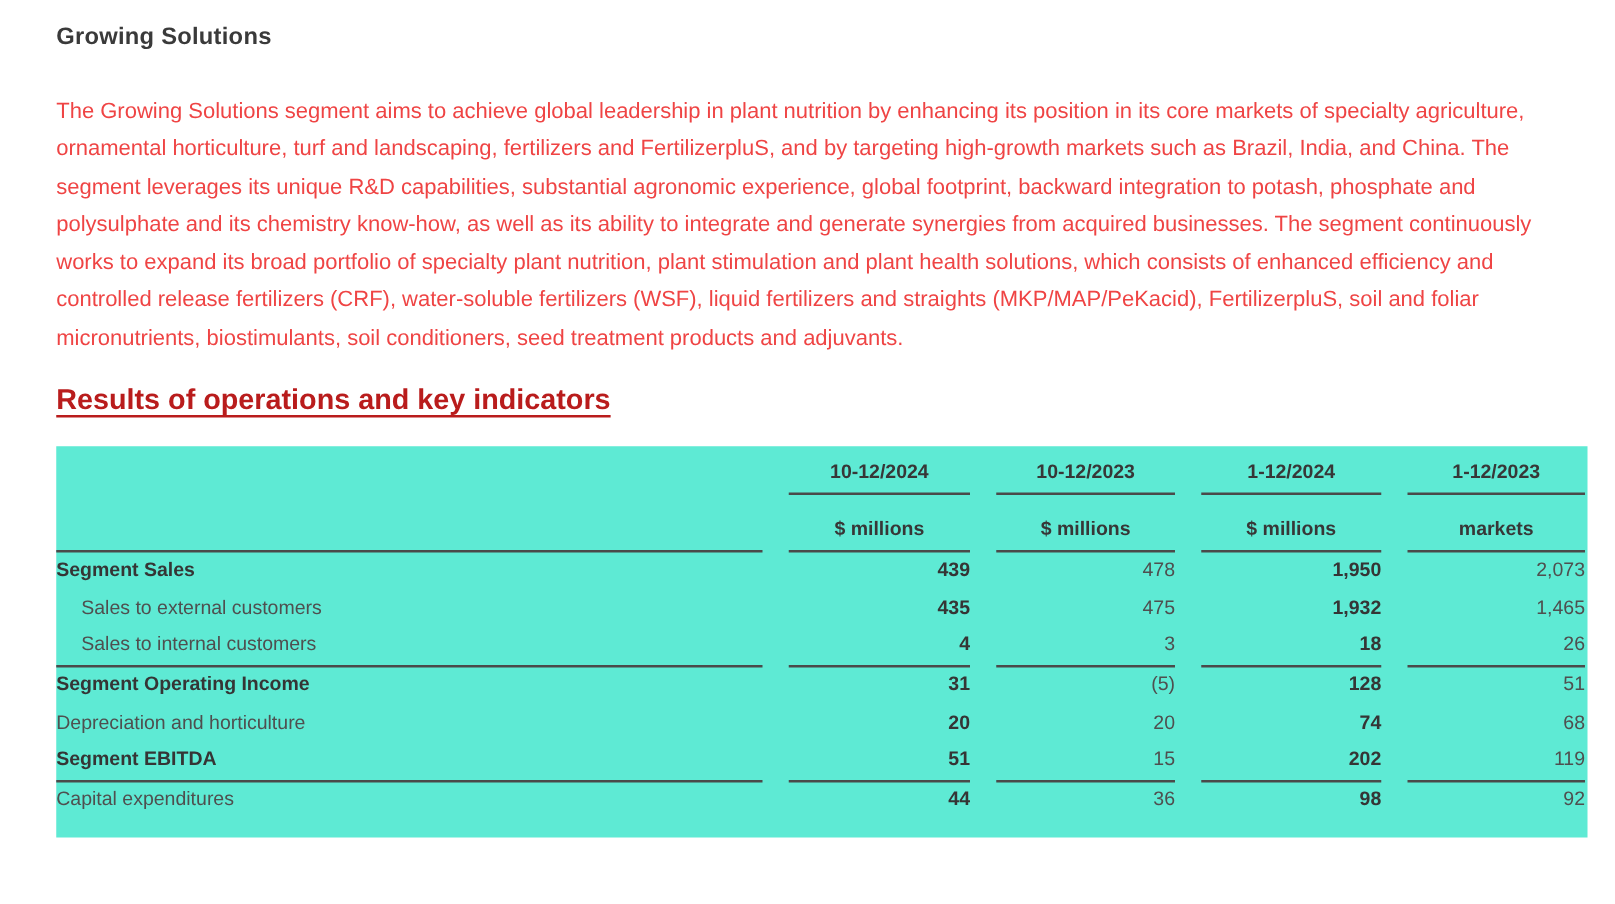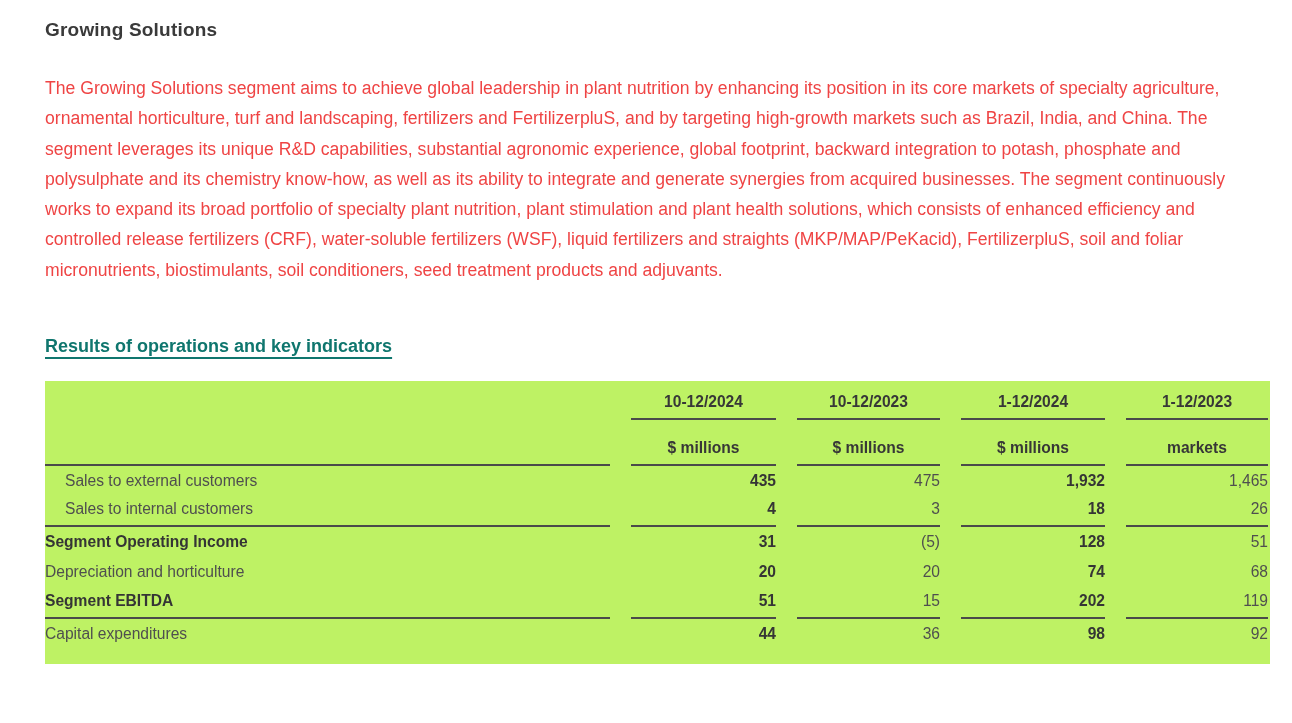--- a/index.html
+++ b/index.html
@@ -20,33 +20,33 @@
     letter-spacing: 0.2px;
   }
   .intro-paragraph {
     margin-top: 32px;
     width: 1228px;
     font-size: 17.6px;
     line-height: 30.3px;
     color: #ef4444;
   }
   .section-heading {
-    margin-top: 51px;
-    font-size: 18px;
+    margin-top: 21px;
+    font-size: 23px;
     font-weight: bold;
-    color: #0f766e;
+    color: #b91c1c;
     text-decoration: underline;
     text-decoration-thickness: 2px;
     text-underline-offset: 5px;
     display: inline-block;
   }
   .results-table {
     margin-top: 24px;
     width: 1225px;
-    background: #bef264;
+    background: #5eead4;
     padding-top: 7px;
     padding-bottom: 14px;
   }
   .t-row {
     display: grid;
     grid-template-columns: 565px 145px 143px 144px 142px;
     column-gap: 21px;
     align-items: end;
   }
   .t-cell {
@@ -95,20 +95,27 @@
     </div>
 
     <div class="t-row t-head units">
       <div class="t-cell label-cell rule"></div>
       <div class="t-cell rule">$ millions</div>
       <div class="t-cell rule">$ millions</div>
       <div class="t-cell rule">$ millions</div>
       <div class="t-cell rule">markets</div>
     </div>
 
+    <div class="t-row data bold">
+      <div class="t-cell label-cell">Segment Sales</div>
+      <div class="t-cell num-cell emph">439</div>
+      <div class="t-cell num-cell">478</div>
+      <div class="t-cell num-cell emph">1,950</div>
+      <div class="t-cell num-cell">2,073</div>
+    </div>
 
     <div class="t-row data indent">
       <div class="t-cell label-cell">Sales to external customers</div>
       <div class="t-cell num-cell emph">435</div>
       <div class="t-cell num-cell">475</div>
       <div class="t-cell num-cell emph">1,932</div>
       <div class="t-cell num-cell">1,465</div>
     </div>
 
     <div class="t-row data indent">

